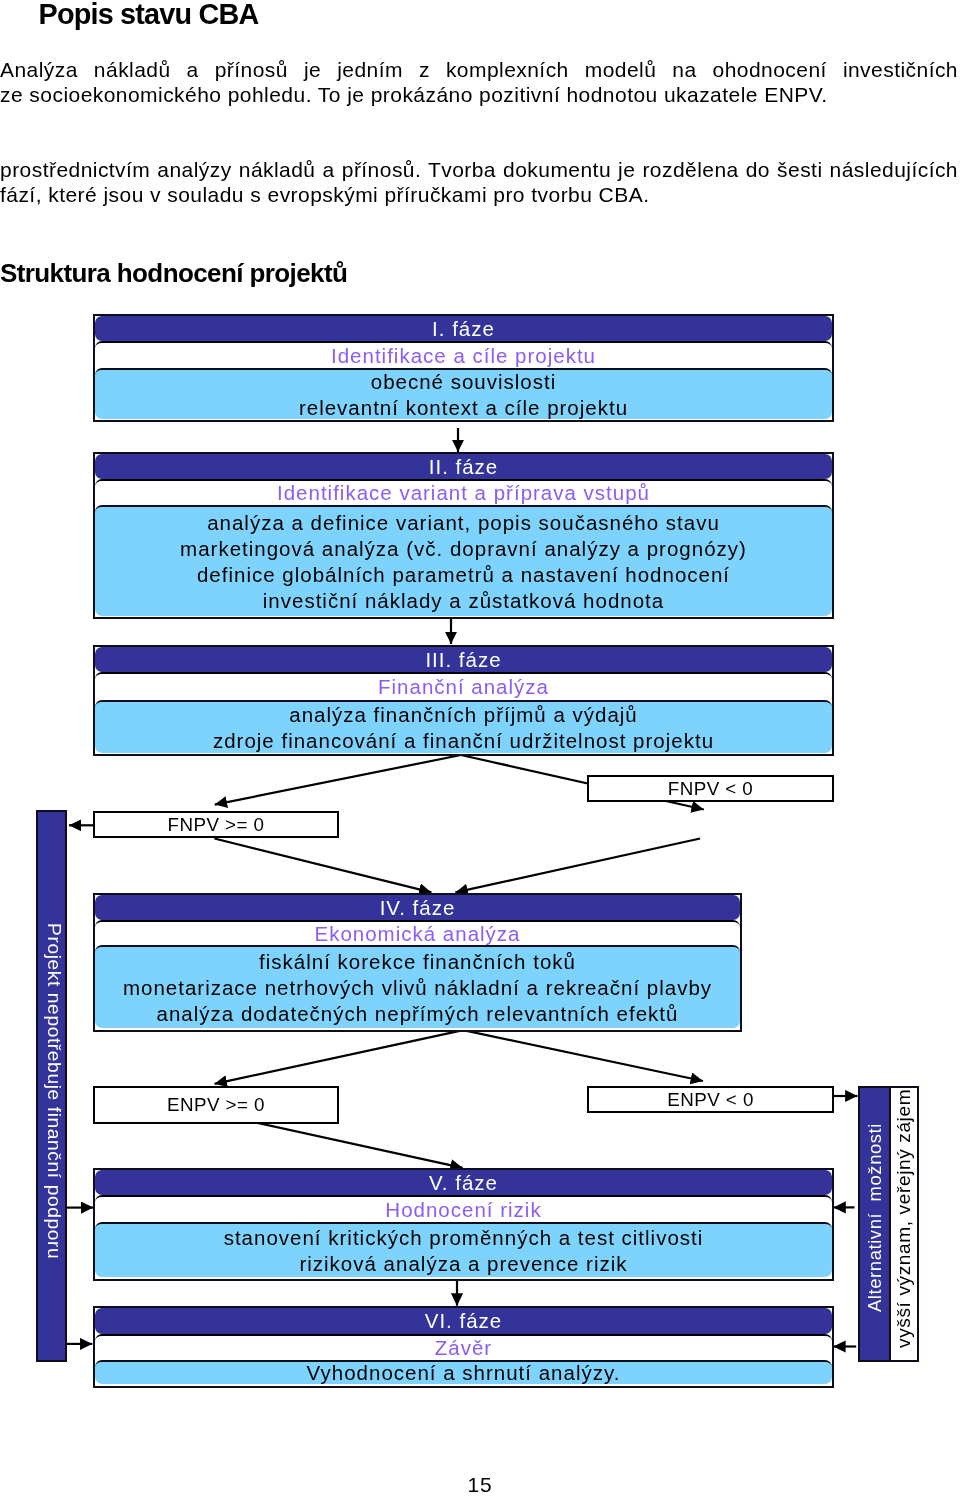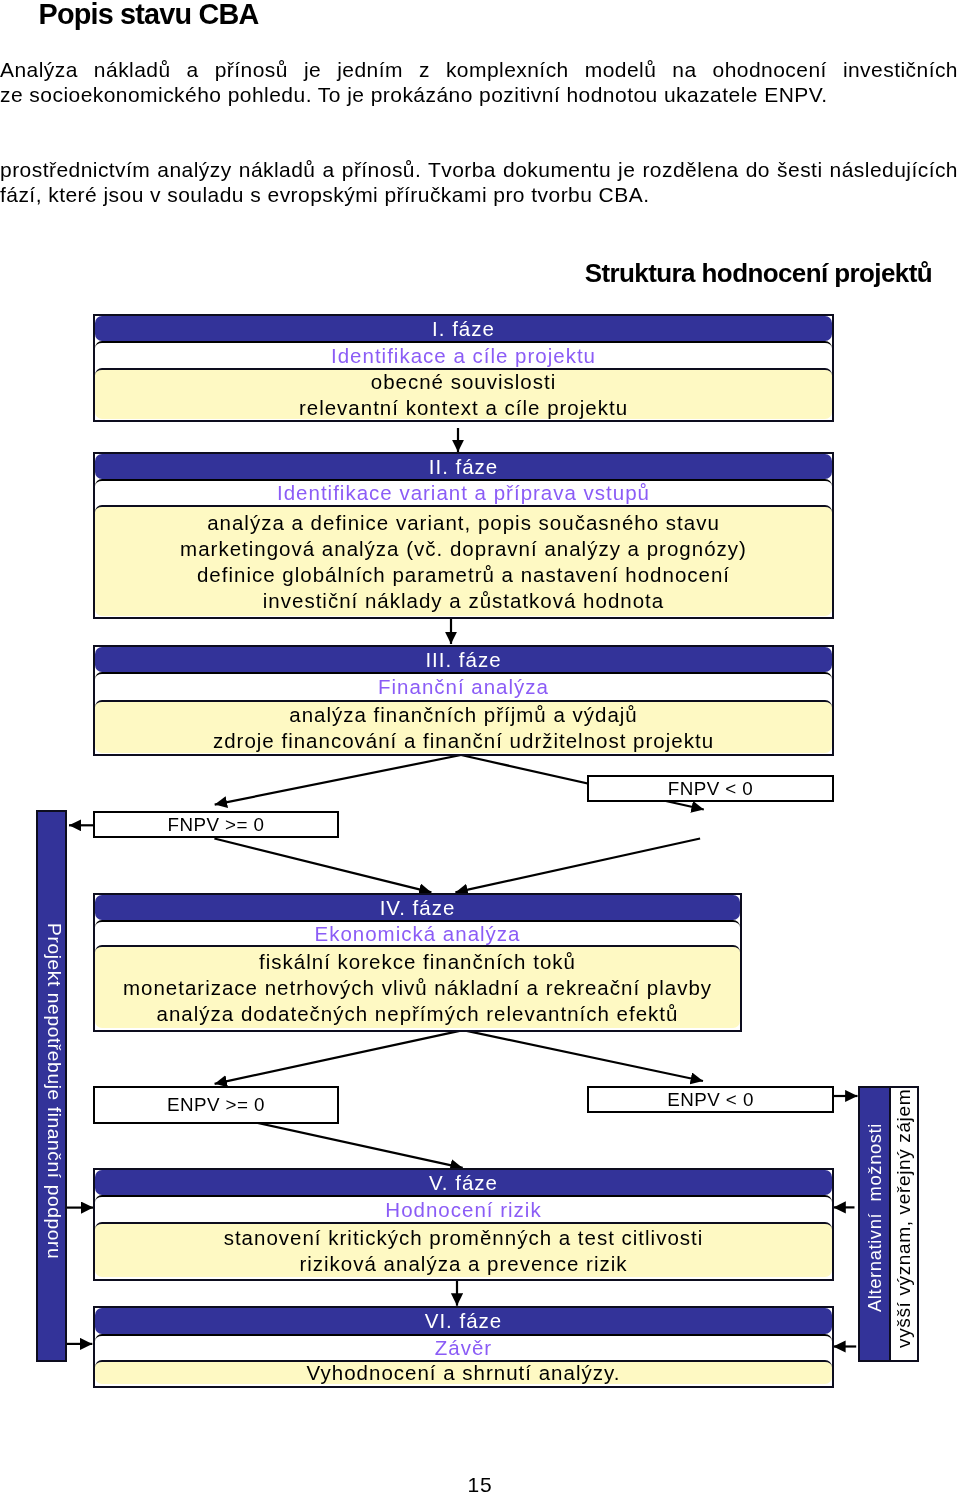--- a/index.html
+++ b/index.html
@@ -16,31 +16,31 @@
     font-size:28.8px;font-weight:bold;line-height:28.8px;letter-spacing:-0.8px;
     white-space:nowrap;
   }
   .para{
     position:absolute;left:0px;width:958px;
     font-size:21px;line-height:25px;letter-spacing:0.45px;
   }
   .para .ln{display:block;text-align:justify;text-align-last:justify;white-space:normal;}
   .para .ln.last{text-align:left;text-align-last:left;}
   .secttitle{
-    position:absolute;left:0;width:932px;text-align:right;
+    position:absolute;left:0;width:932px;text-align:left;
     font-size:26px;font-weight:bold;line-height:26px;letter-spacing:-0.6px;
   }
 
   
   .pbox{position:absolute;border:2px solid #0d0d1e;box-sizing:border-box;background:#fff;}
   .prow{box-sizing:border-box;text-align:center;font-size:20.5px;letter-spacing:1px;
         display:flex;align-items:center;justify-content:center;border-radius:7px;}
   .r-head{background:#333399;color:#fff;}
   .r-sub{background:#ffffff;color:#8b5cf6;border-top:2px solid #000000;}
-  .r-body{background:#fef9c3;color:#000;border-top:2px solid #0d0d1e;
+  .r-body{background:#7dd3fc;color:#000;border-top:2px solid #0d0d1e;
           flex-direction:column;justify-content:center;}
   .r-body span{display:block;line-height:26px;white-space:nowrap;}
   .dbox{position:absolute;border:2px solid #000;box-sizing:border-box;background:#fff;
         text-align:center;font-size:18.8px;letter-spacing:0.45px;display:flex;align-items:center;justify-content:center;}
   .vbar{position:absolute;border:2px solid #0d0d1e;box-sizing:border-box;background:#333399;}
   .vbar > .vtxt{
     position:absolute;left:0;top:0;width:100%;height:100%;
     display:flex;align-items:center;justify-content:center;
     color:#fff;font-size:19.2px;letter-spacing:0.6px;
     transform:translate(2px,5px);

